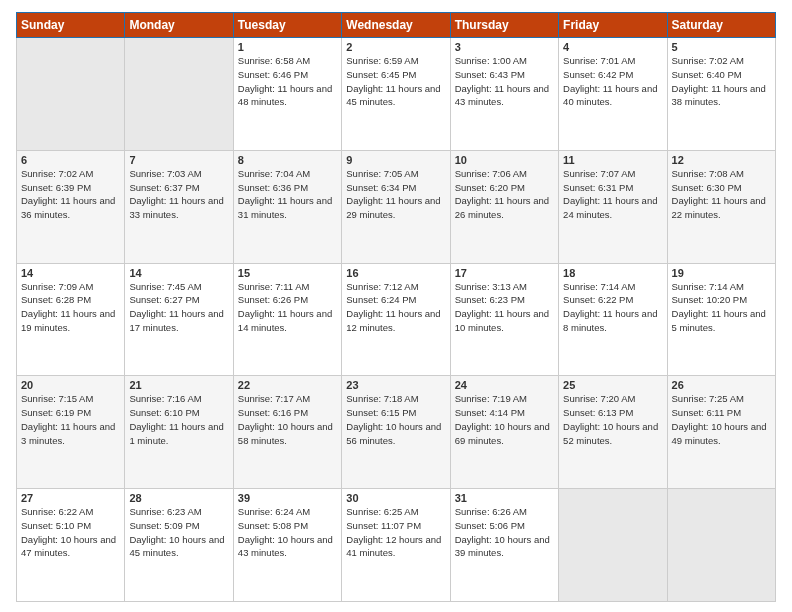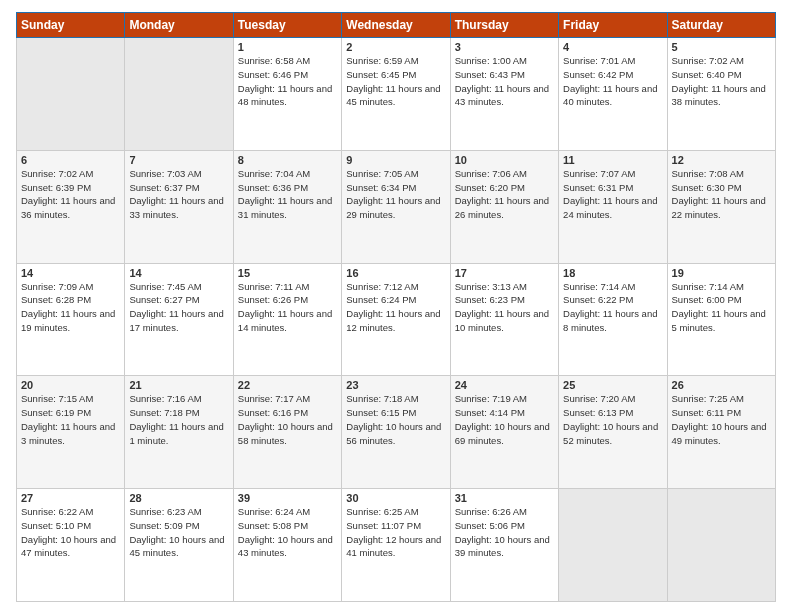--- a/index.html
+++ b/index.html
@@ -250,39 +250,39 @@
         <div class="day-info">
           <span>Sunrise: 7:14 AM</span><br>
           <span>Sunset: 6:22 PM</span><br>
           <span>Daylight: 11 hours and 8 minutes.</span>
         </div>
       </td>
           <td>
         <span class="day-num">19</span>
         <div class="day-info">
           <span>Sunrise: 7:14 AM</span><br>
-          <span>Sunset: 6:00 PM</span><br>
+          <span>Sunset: 10:20 PM</span><br>
           <span>Daylight: 11 hours and 5 minutes.</span>
         </div>
       </td>
         </tr>
         <tr>
           <td>
         <span class="day-num">20</span>
         <div class="day-info">
           <span>Sunrise: 7:15 AM</span><br>
           <span>Sunset: 6:19 PM</span><br>
           <span>Daylight: 11 hours and 3 minutes.</span>
         </div>
       </td>
           <td>
         <span class="day-num">21</span>
         <div class="day-info">
           <span>Sunrise: 7:16 AM</span><br>
-          <span>Sunset: 7:18 PM</span><br>
+          <span>Sunset: 6:10 PM</span><br>
           <span>Daylight: 11 hours and 1 minute.</span>
         </div>
       </td>
           <td>
         <span class="day-num">22</span>
         <div class="day-info">
           <span>Sunrise: 7:17 AM</span><br>
           <span>Sunset: 6:16 PM</span><br>
           <span>Daylight: 10 hours and 58 minutes.</span>
         </div>

